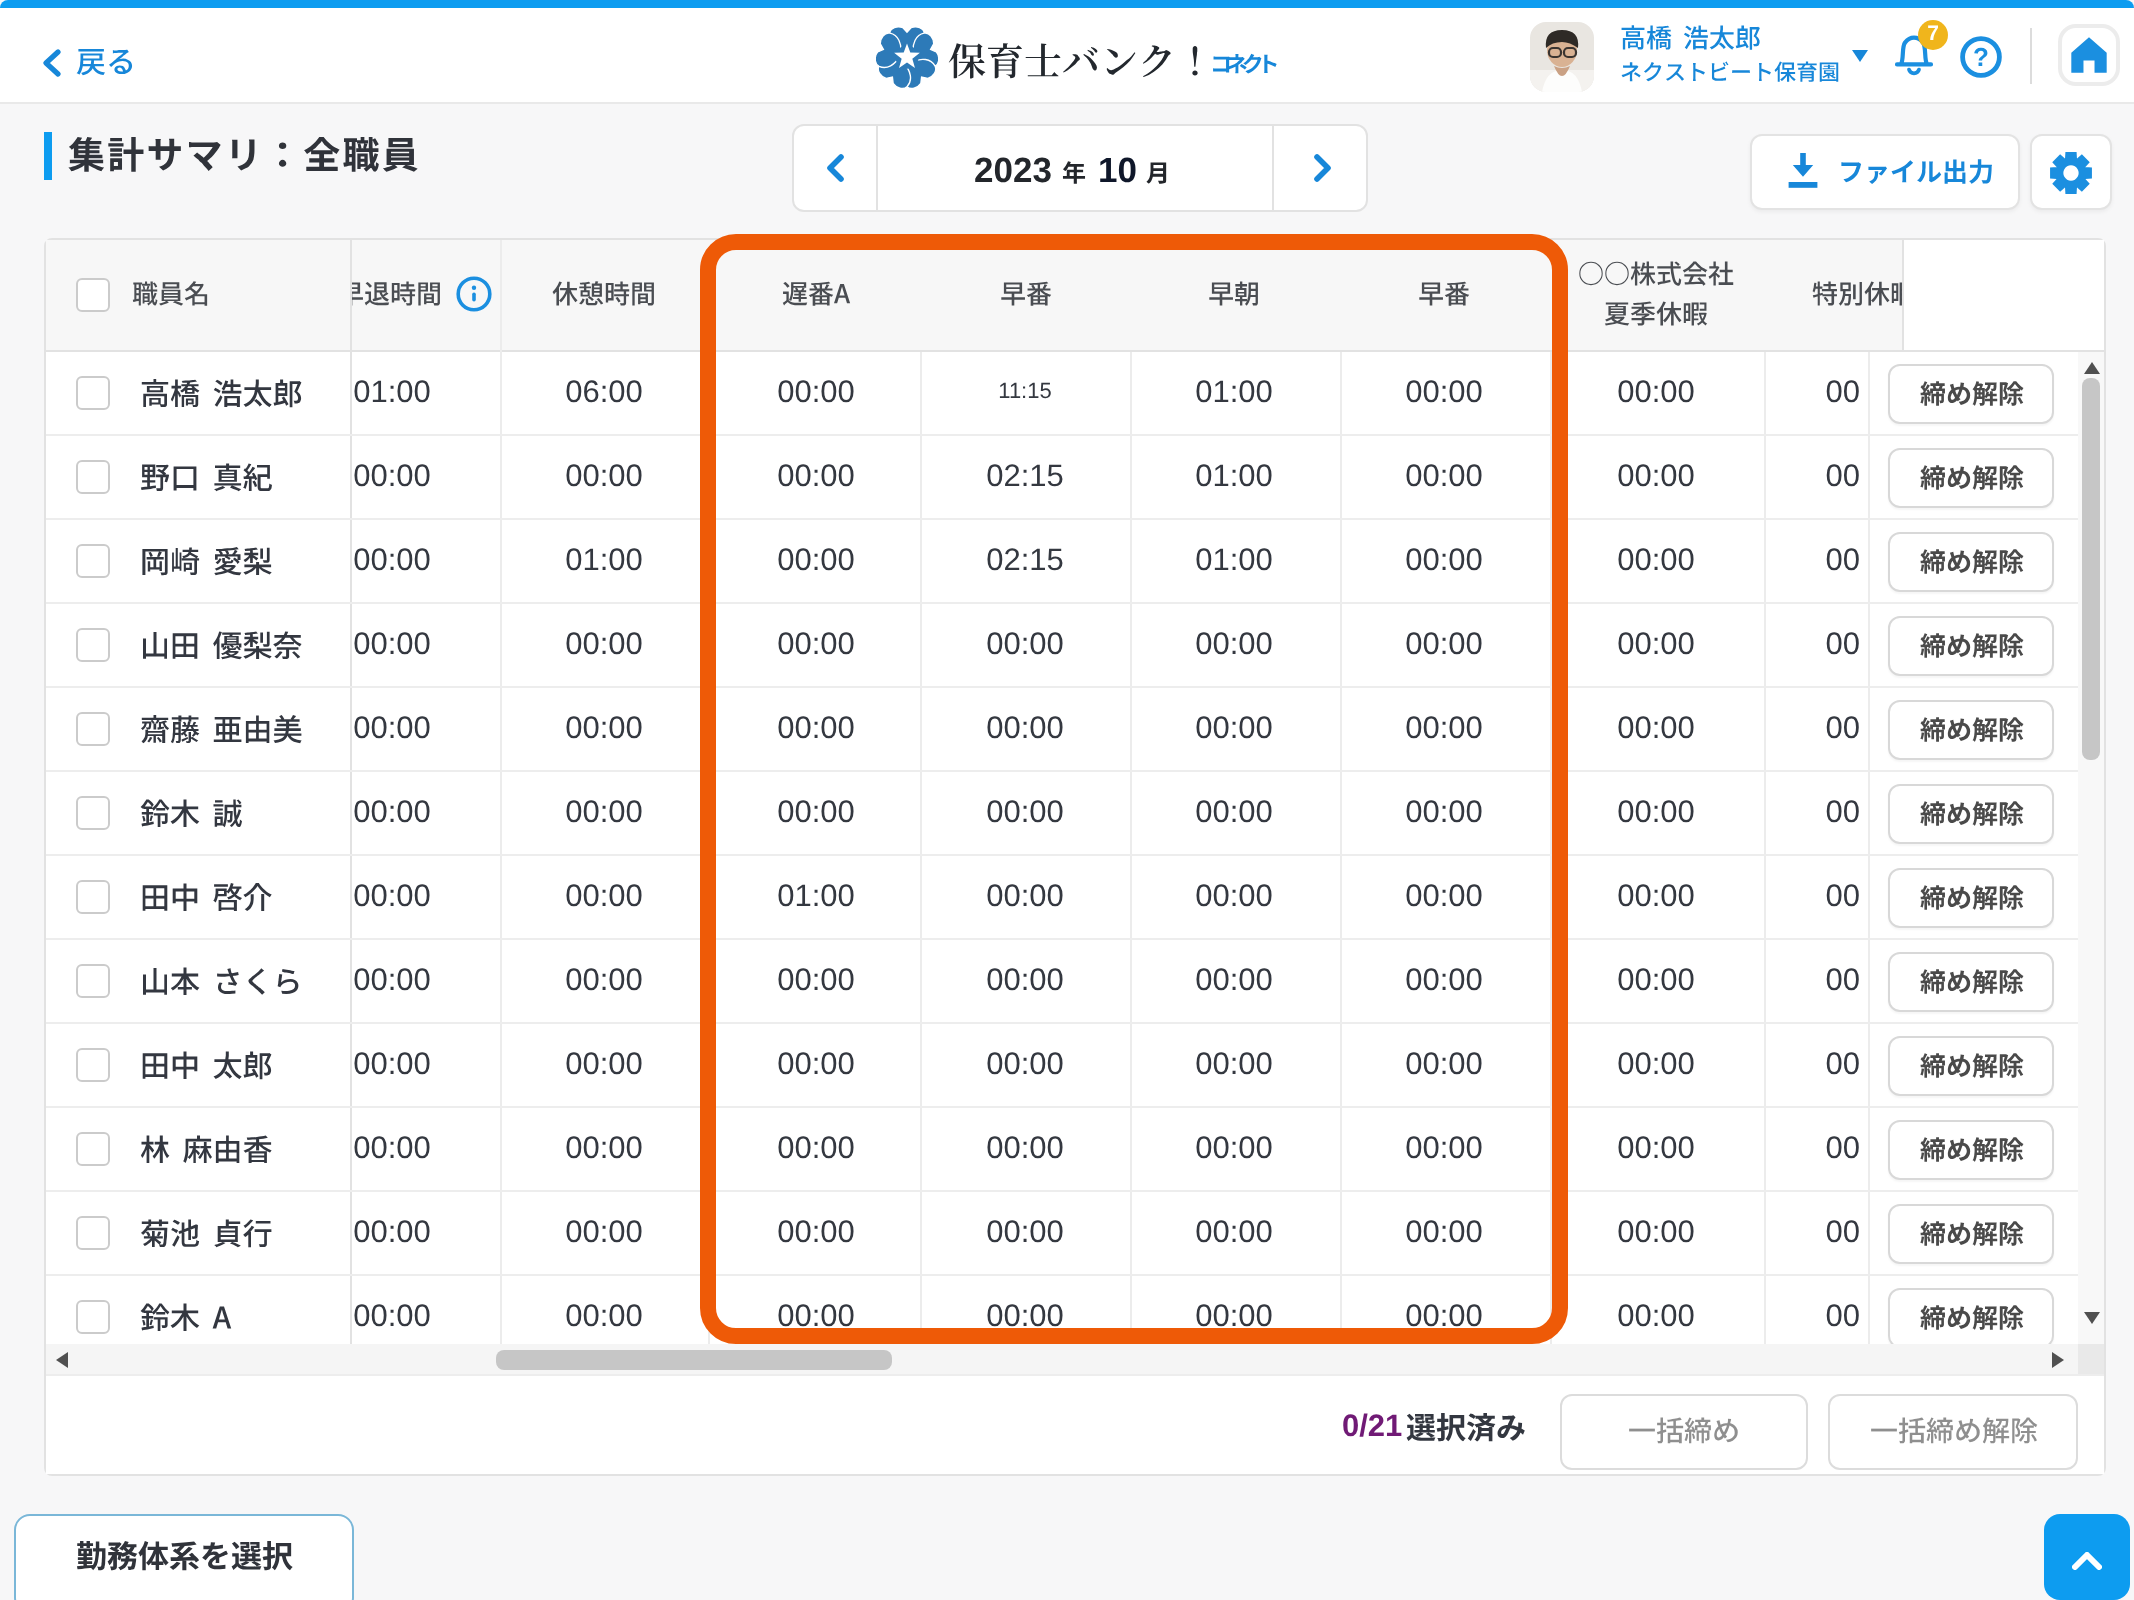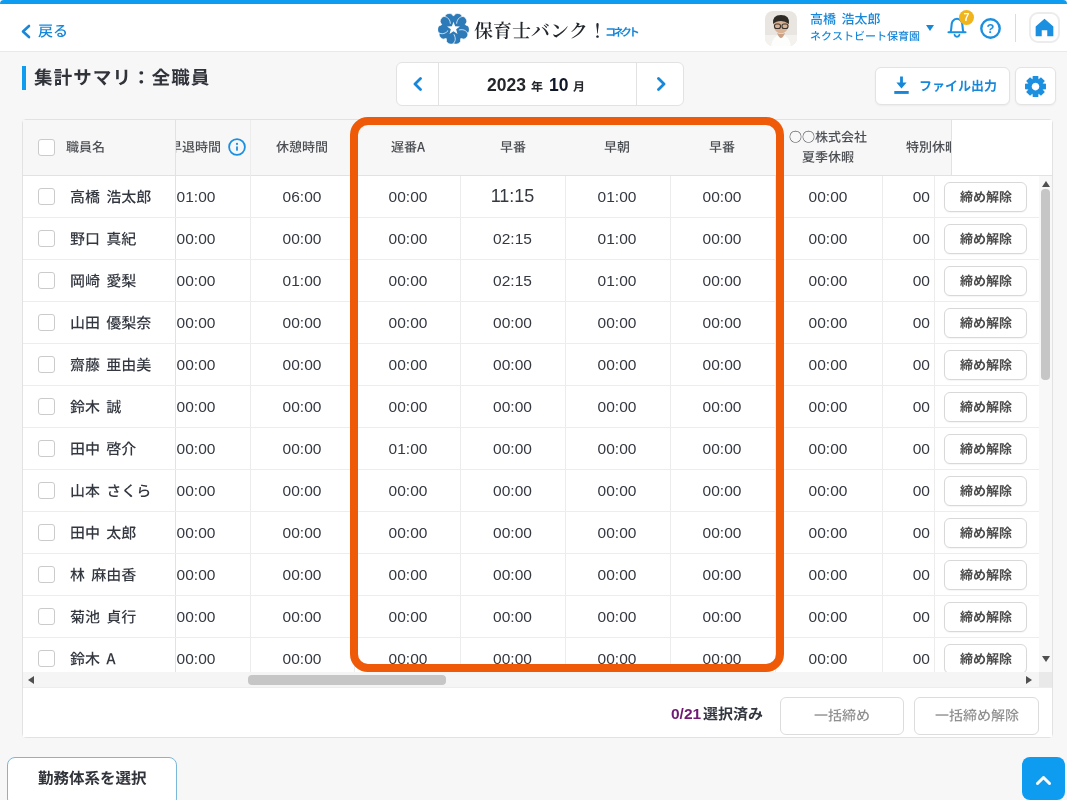--- a/index.html
+++ b/index.html
@@ -376,21 +376,21 @@
           <use href="#g13" x="0.0"></use>
           <use href="#g14" x="100.0"></use>
           <use href="#g15" x="242.0"></use>
           <use href="#g16" x="342.0"></use>
           <use href="#g17" x="442.0"></use>
         </g>
       </svg>
 <div class="ab" style="left:133.0px;top:0;width:80px;height:42px;line-height:41px;text-align:center;font-size:15.5px;color:#343840">01:00</div>
 <div class="ab" style="left:239.0px;top:0;width:80px;height:42px;line-height:41px;text-align:center;font-size:15.5px;color:#343840">06:00</div>
 <div class="ab" style="left:345.0px;top:0;width:80px;height:42px;line-height:41px;text-align:center;font-size:15.5px;color:#343840">00:00</div>
-<div class="ab" style="left:449.5px;top:0;width:80px;height:42px;line-height:41px;text-align:center;font-size:18px;color:#343840">11:15</div>
+<div class="ab" style="left:449.5px;top:0;width:80px;height:42px;line-height:41px;text-align:center;font-size:11px;color:#343840">11:15</div>
 <div class="ab" style="left:554.0px;top:0;width:80px;height:42px;line-height:41px;text-align:center;font-size:15.5px;color:#343840">01:00</div>
 <div class="ab" style="left:659.0px;top:0;width:80px;height:42px;line-height:41px;text-align:center;font-size:15.5px;color:#343840">00:00</div>
 <div class="ab" style="left:765.0px;top:0;width:80px;height:42px;line-height:41px;text-align:center;font-size:15.5px;color:#343840">00:00</div>
 <div class="ab" style="left:867px;top:0;width:40px;height:42px;line-height:41px;text-align:right;font-size:15.5px;color:#343840">00</div>
 <div class="ab" style="left:921px;top:6px;width:83px;height:30px;background:#fff;border:1px solid #d8d8d8;border-radius:6px;box-shadow:0 1px 1px rgba(0,0,0,.04)"></div>
 <svg style="position:absolute;left:936.5px;top:14.9px;overflow:visible" width="52.0" height="13.8">
         <g fill="#4a4a4a" transform="translate(0 10.66) scale(0.1300 -0.1300)">
           <use href="#g67" x="0.0"></use>
           <use href="#g68" x="100.0"></use>
           <use href="#g69" x="200.0"></use>

